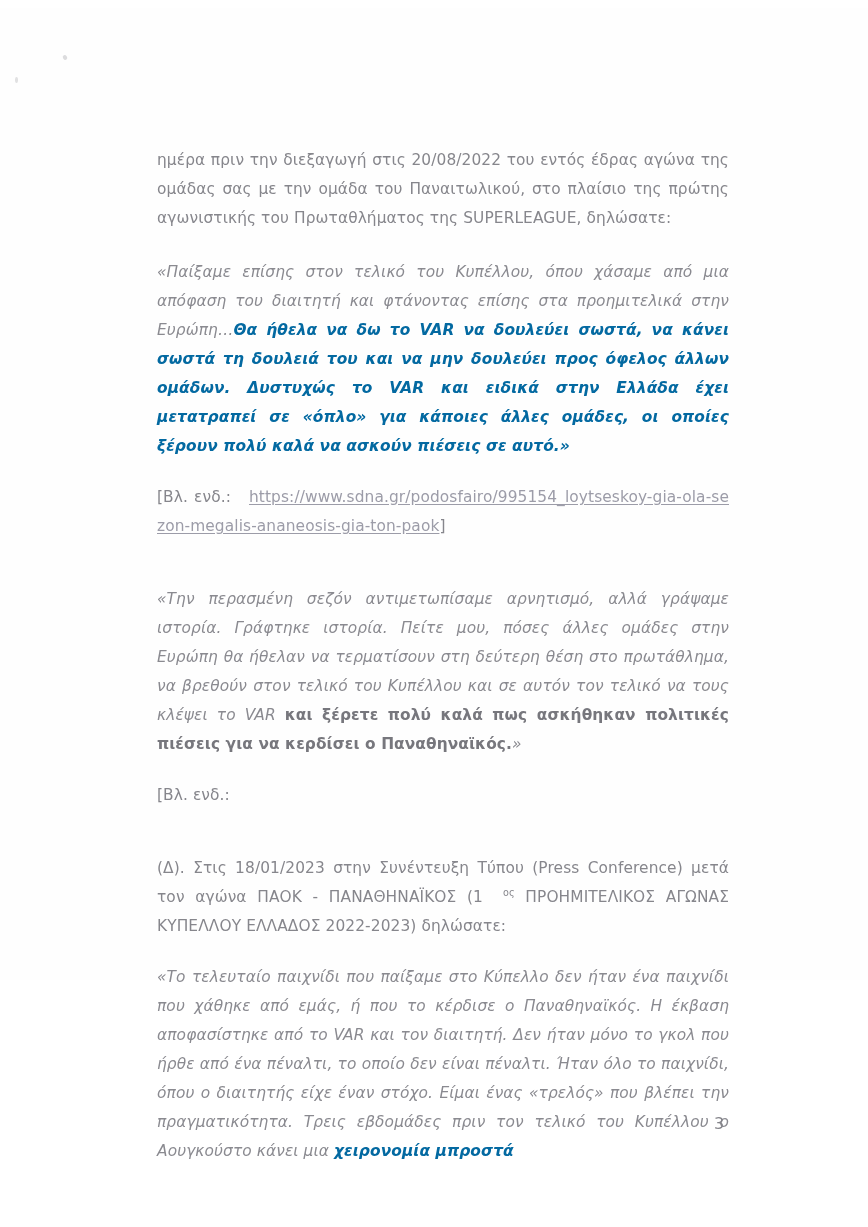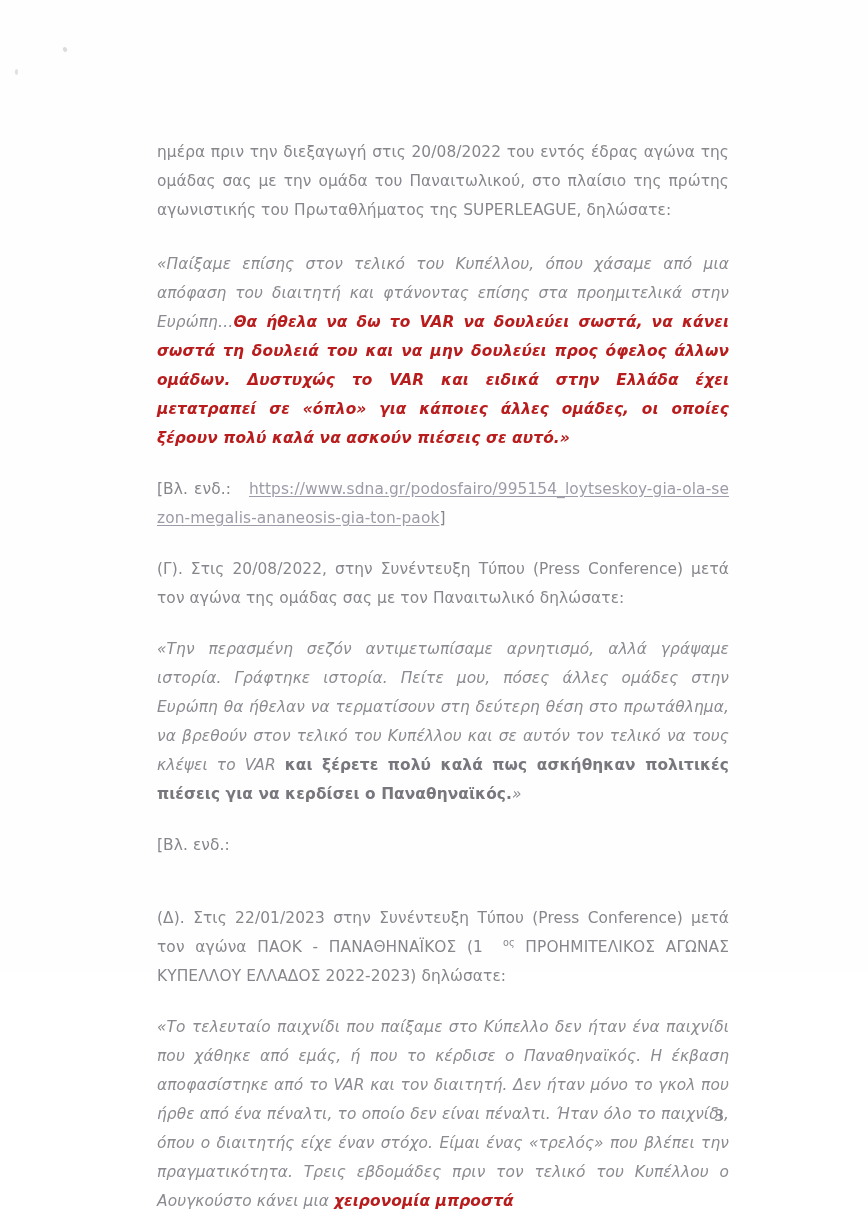--- a/index.html
+++ b/index.html
@@ -10,21 +10,21 @@
   body {
     width: 868px;
     height: 1227px;
     font-family: "DejaVu Sans", sans-serif;
     position: relative;
     overflow: hidden;
   }
 
   .page {
     position: absolute;
-    left: 0; top: 0;
+    left: 0; top: 8px;
     width: 868px;
     height: 972px;
     background: #fefefe;
     text-decoration: underline;
   }
 
   
   .speck {
     position: absolute;
     background: #b9b9bd;
@@ -60,21 +60,21 @@
     color: #8a8a90;
   }
 
   
   .gap-lg { height: 25px; }
   .gap-md { height: 22px; }
 
   b.bi {
     font-weight: bold;
     font-style: italic;
-    color: #b91c1c;
+    color: #0369a1;
   }
   b.bn {
     font-weight: bold;
     font-style: normal;
     color: #77777d;
   }
 
   .link {
     color: #9c9ca8;
     text-decoration: underline;
@@ -118,36 +118,35 @@
     <div class="gap-lg"></div>
 
     <p class="para quote"><span>«Παίξαμε επίσης στον τελικό του Κυπέλλου, όπου χάσαμε από μια απόφαση του διαιτητή και φτάνοντας επίσης στα προημιτελικά στην Ευρώπη…</span><b class="bi">Θα ήθελα να δω το VAR να δουλεύει σωστά, να κάνει σωστά τη δουλειά του και να μην δουλεύει προς όφελος άλλων ομάδων. Δυστυχώς το VAR και ειδικά στην Ελλάδα έχει μετατραπεί σε «όπλο» για κάποιες άλλες ομάδες, οι οποίες ξέρουν πολύ καλά να ασκούν πιέσεις σε αυτό.»</b></p>
 
     <div class="gap-md"></div>
 
     <p class="para plain refrow"><span>[Βλ.    ενδ.:    </span><a class="link" href="#">https://www.sdna.gr/podosfairo/995154_loytseskoy-gia-ola-sezon-megalis-ananeosis-gia-ton-paok</a><span>]</span></p>
 
     <div class="gap-md"></div>
 
-    <p class="para plain">(Γ). Στις 20/08/2022, στην Συνέντευξη Τύπου (Press Conference) μετά τον αγώνα  της ομάδας σας με τον Παναιτωλικό δηλώσατε:</p>
 
     <div class="gap-md"></div>
 
     <p class="para quote"><span>«Την περασμένη σεζόν αντιμετωπίσαμε αρνητισμό, αλλά γράψαμε ιστορία. Γράφτηκε ιστορία. Πείτε μου, πόσες άλλες ομάδες στην Ευρώπη θα ήθελαν να τερματίσουν στη δεύτερη θέση στο πρωτάθλημα, να βρεθούν στον τελικό του Κυπέλλου και σε αυτόν τον τελικό να τους κλέψει το VAR </span><b class="bn">και ξέρετε πολύ καλά πως ασκήθηκαν πολιτικές πιέσεις για να κερδίσει ο Παναθηναϊκός.</b><span>»</span></p>
 
     <div class="gap-md"></div>
 
     <p class="para plain">[Βλ. ενδ.:</p>
 
     <div class="gap-md"></div>
 
 
     <div class="gap-md"></div>
 
-    <p class="para plain"><span>(Δ). Στις 22/01/2023 στην Συνέντευξη Τύπου (Press Conference) μετά τον αγώνα ΠΑΟΚ - ΠΑΝΑΘΗΝΑΪΚΟΣ (1</span><sup class="ord">ος</sup><span> ΠΡΟΗΜΙΤΕΛΙΚΟΣ ΑΓΩΝΑΣ ΚΥΠΕΛΛΟΥ ΕΛΛΑΔΟΣ 2022-2023) δηλώσατε:</span></p>
+    <p class="para plain"><span>(Δ). Στις 18/01/2023 στην Συνέντευξη Τύπου (Press Conference) μετά τον αγώνα ΠΑΟΚ - ΠΑΝΑΘΗΝΑΪΚΟΣ (1</span><sup class="ord">ος</sup><span> ΠΡΟΗΜΙΤΕΛΙΚΟΣ ΑΓΩΝΑΣ ΚΥΠΕΛΛΟΥ ΕΛΛΑΔΟΣ 2022-2023) δηλώσατε:</span></p>
 
     <div class="gap-md"></div>
 
     <p class="para quote"><span>«Το τελευταίο παιχνίδι που παίξαμε στο Κύπελλο δεν ήταν ένα παιχνίδι που χάθηκε από εμάς, ή που το κέρδισε ο Παναθηναϊκός. Η έκβαση αποφασίστηκε από το VAR και τον διαιτητή. Δεν ήταν μόνο το γκολ που ήρθε από ένα πέναλτι, το οποίο δεν είναι πέναλτι. Ήταν όλο το παιχνίδι, όπου ο διαιτητής είχε έναν στόχο. Είμαι ένας «τρελός» που βλέπει την πραγματικότητα. Τρεις εβδομάδες πριν τον τελικό του Κυπέλλου ο Αουγκούστο κάνει μια </span><b class="bi">χειρονομία μπροστά</b></p>
 
   </div>
 
   <div class="page-number">3</div>
 
 </div>

